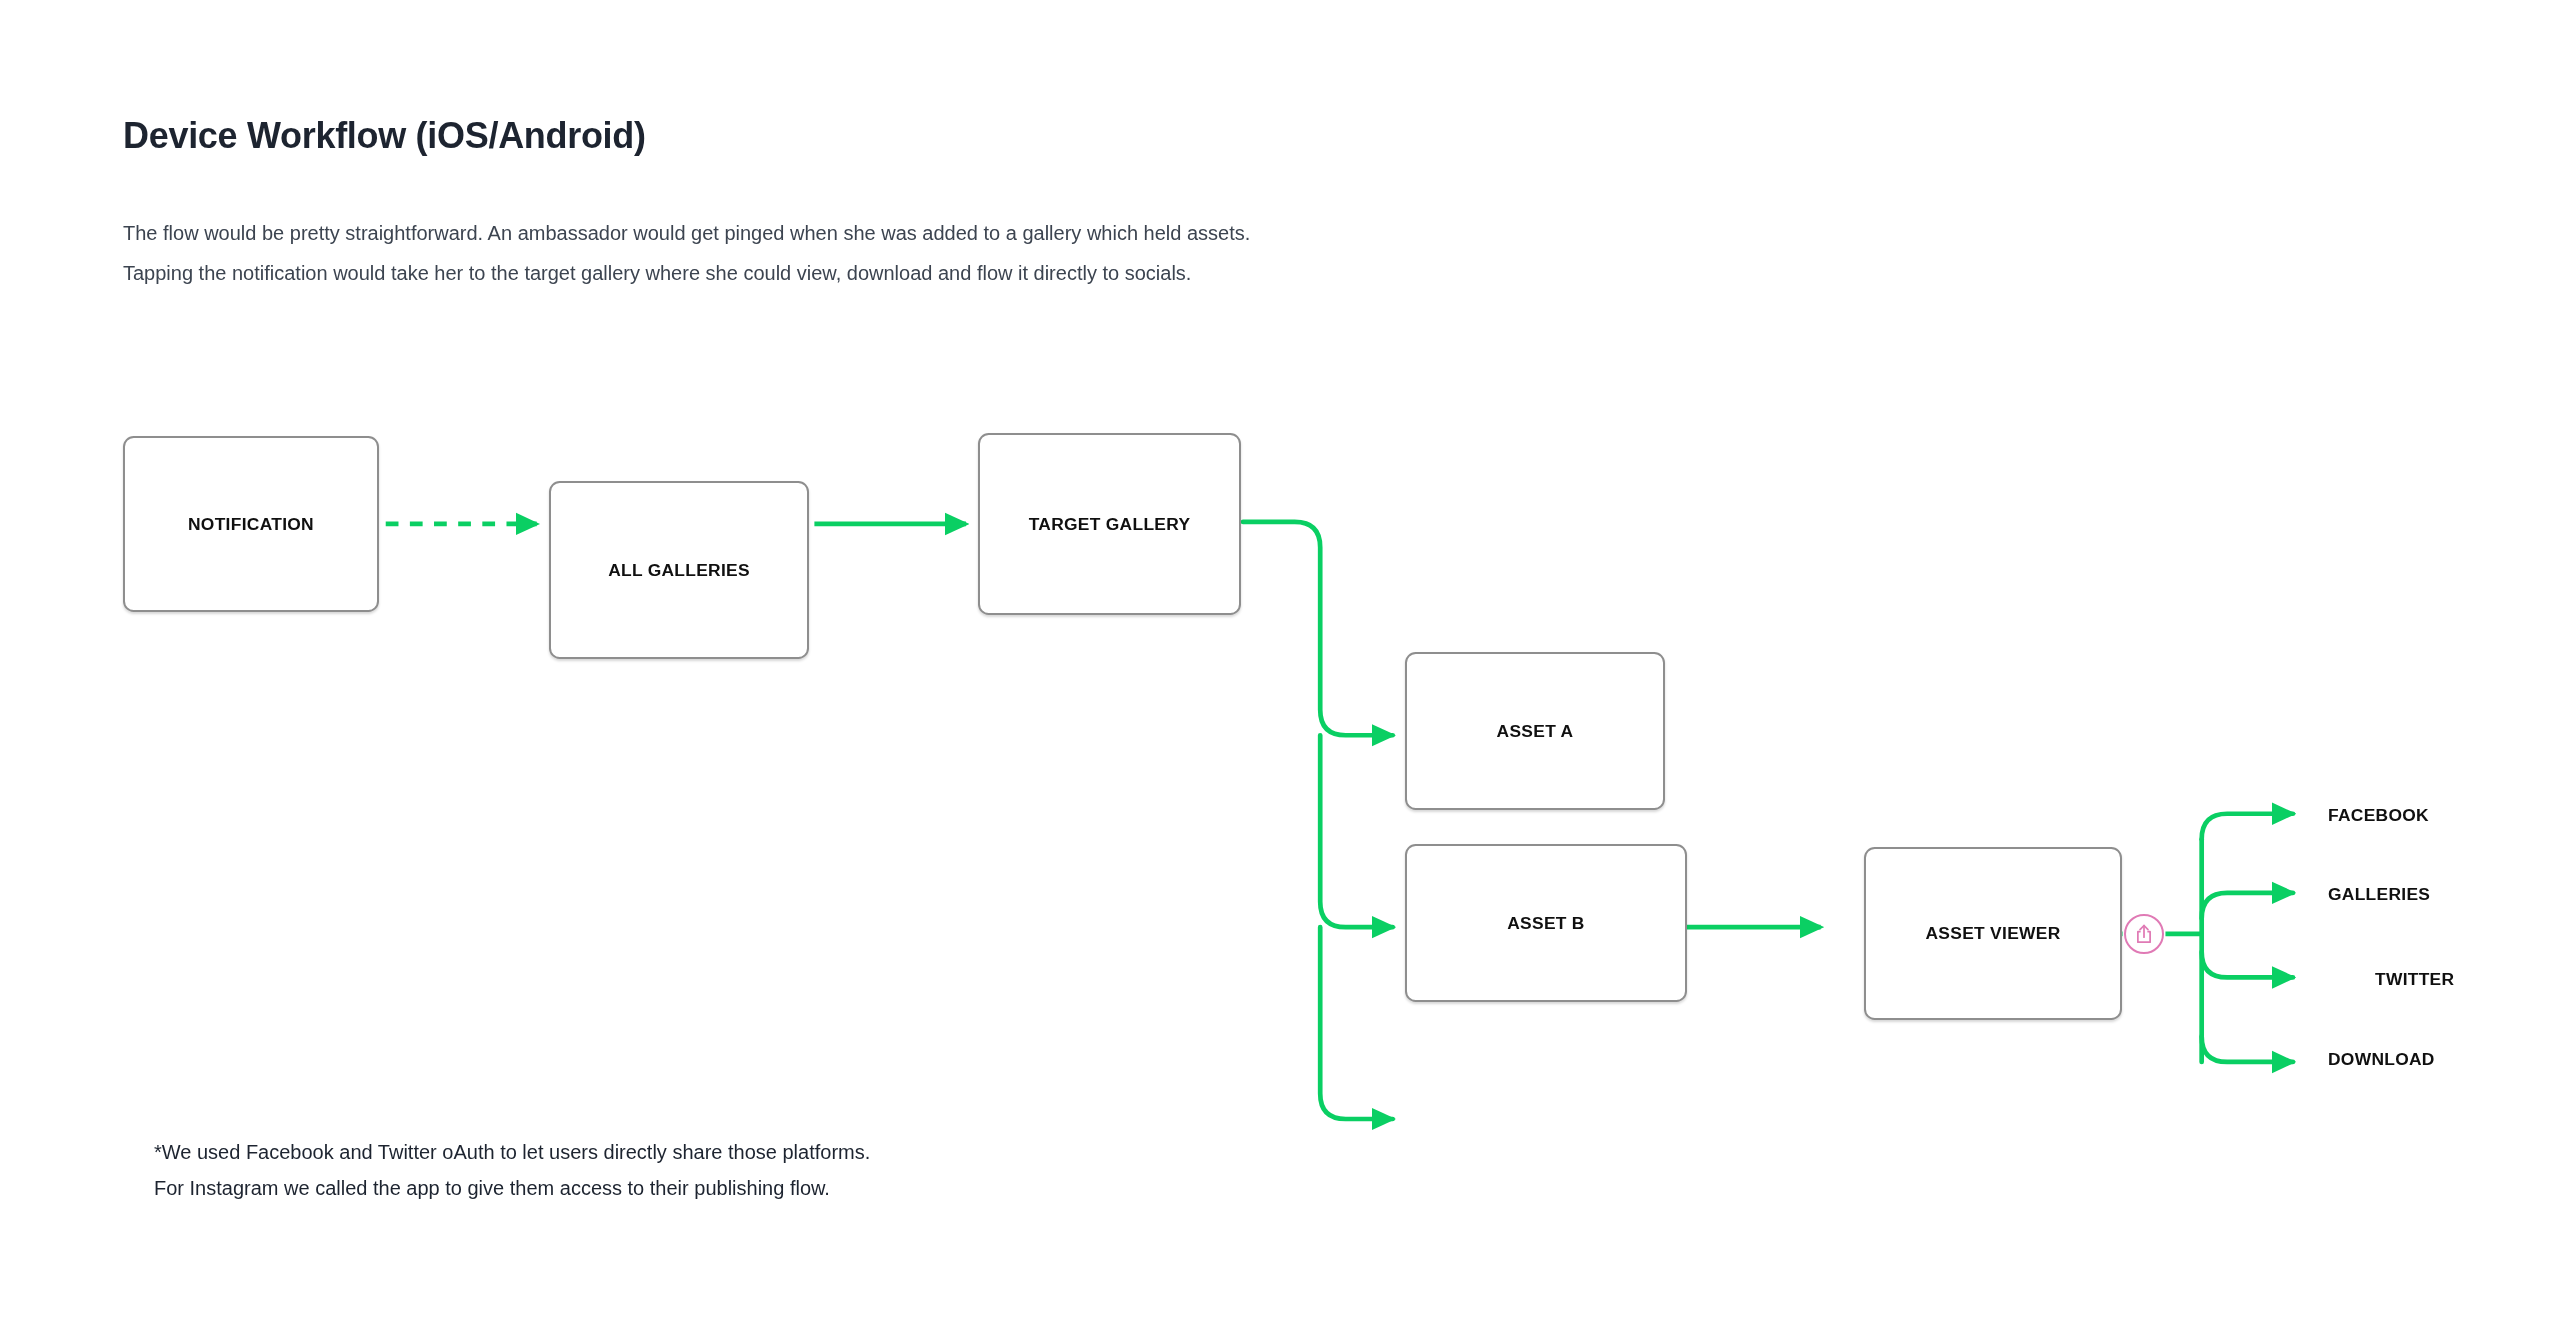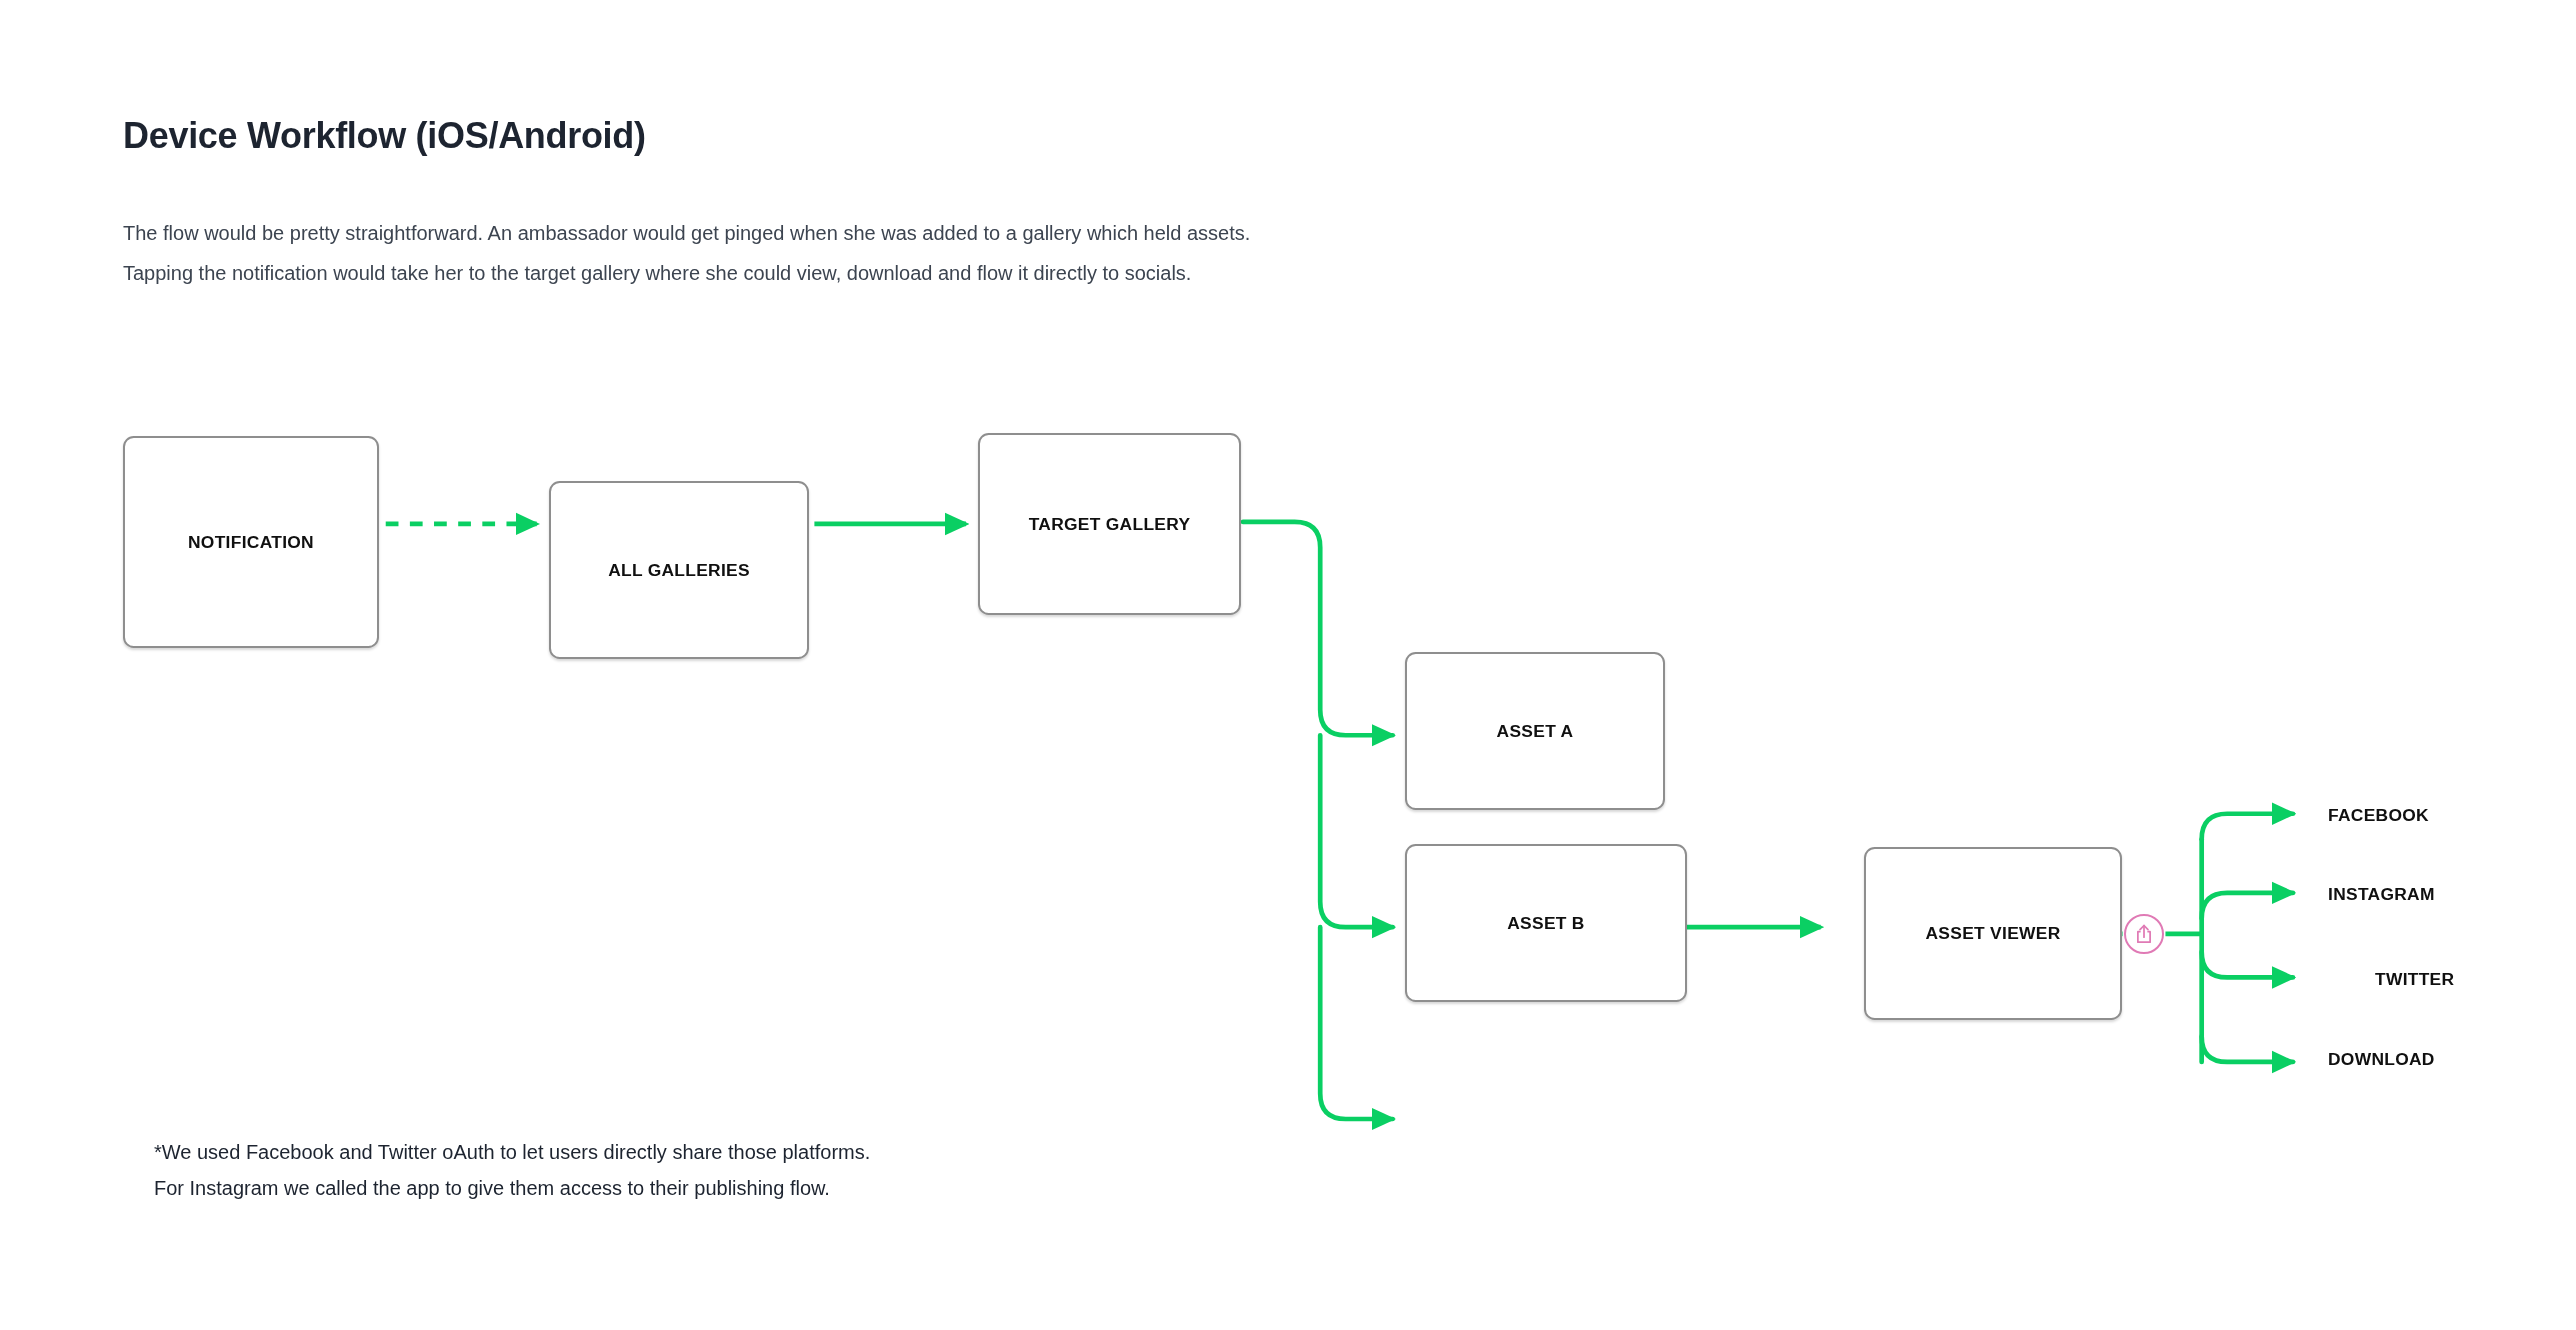--- a/index.html
+++ b/index.html
@@ -81,21 +81,21 @@
   .flow-node .node-label {
     font-size: 17.4px;
     font-weight: 600;
     color: #101010;
     letter-spacing: 0.3px;
     text-align: center;
     white-space: nowrap;
   }
 
   
-  #node-notification   { left: 123px;  top: 436px;  width: 256px; height: 212px; }
+  #node-notification   { left: 123px;  top: 436px;  width: 256px; height: 176px; }
   #node-all-galleries  { left: 549px;  top: 435px;  width: 260px; height: 178px; margin-top: 46px; }
   #node-target-gallery { left: 978px; top: 433px;  width: 263px; height: 182px; }
 
   #node-asset-a { left: 1405px; top: 652px;  width: 260px; height: 158px; }
   #node-asset-b { left: 1405px; top: 844px; width: 282px; height: 158px; }
   #node-asset-c { left: 1405px; top: 1036px; width: 260px; height: 158px; }
 
   #node-asset-viewer { left: 1864px; top: 847px; width: 258px; height: 173px; }
 
   
@@ -202,21 +202,21 @@
 
   <div id="share-icon-badge">
     <svg width="20" height="21.5" viewBox="0 0 24 26" fill="none" xmlns="http://www.w3.org/2000/svg">
       <path d="M7 10.5 H4.6 V23.2 H19.4 V10.5 H17" stroke="#e07ab5" stroke-width="2.1" stroke-linecap="round" stroke-linejoin="round"></path>
       <path d="M12 17.2 V3.2" stroke="#e07ab5" stroke-width="2.1" stroke-linecap="round"></path>
       <path d="M7.2 8 L12 3 L16.8 8" stroke="#e07ab5" stroke-width="2.1" stroke-linecap="round" stroke-linejoin="round"></path>
     </svg>
   </div>
 
   <div class="endpoint-label" id="endpoint-facebook">FACEBOOK</div>
-  <div class="endpoint-label" id="endpoint-instagram">INSTAGRAM</div>
+  <div class="endpoint-label" id="endpoint-instagram">GALLERIES</div>
   <div class="endpoint-label" id="endpoint-twitter">TWITTER</div>
   <div class="endpoint-label" id="endpoint-download">DOWNLOAD</div>
 </div>
 
 <div id="footnote">
   <span class="line">*We used Facebook and Twitter oAuth to let users directly share those platforms.</span>
   <span class="line">For Instagram we called the app to give them access to their publishing flow.</span>
 </div>
 
 

